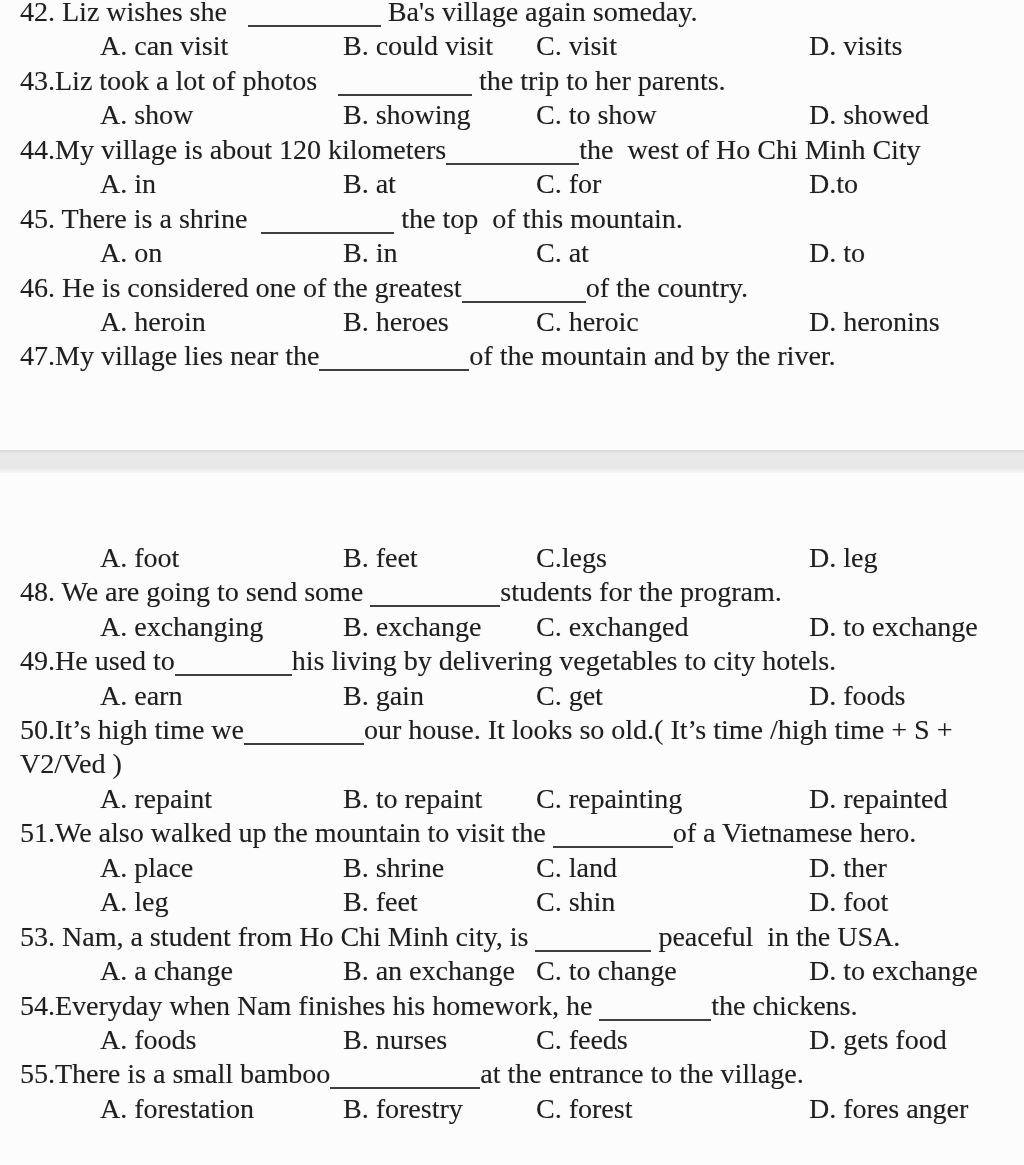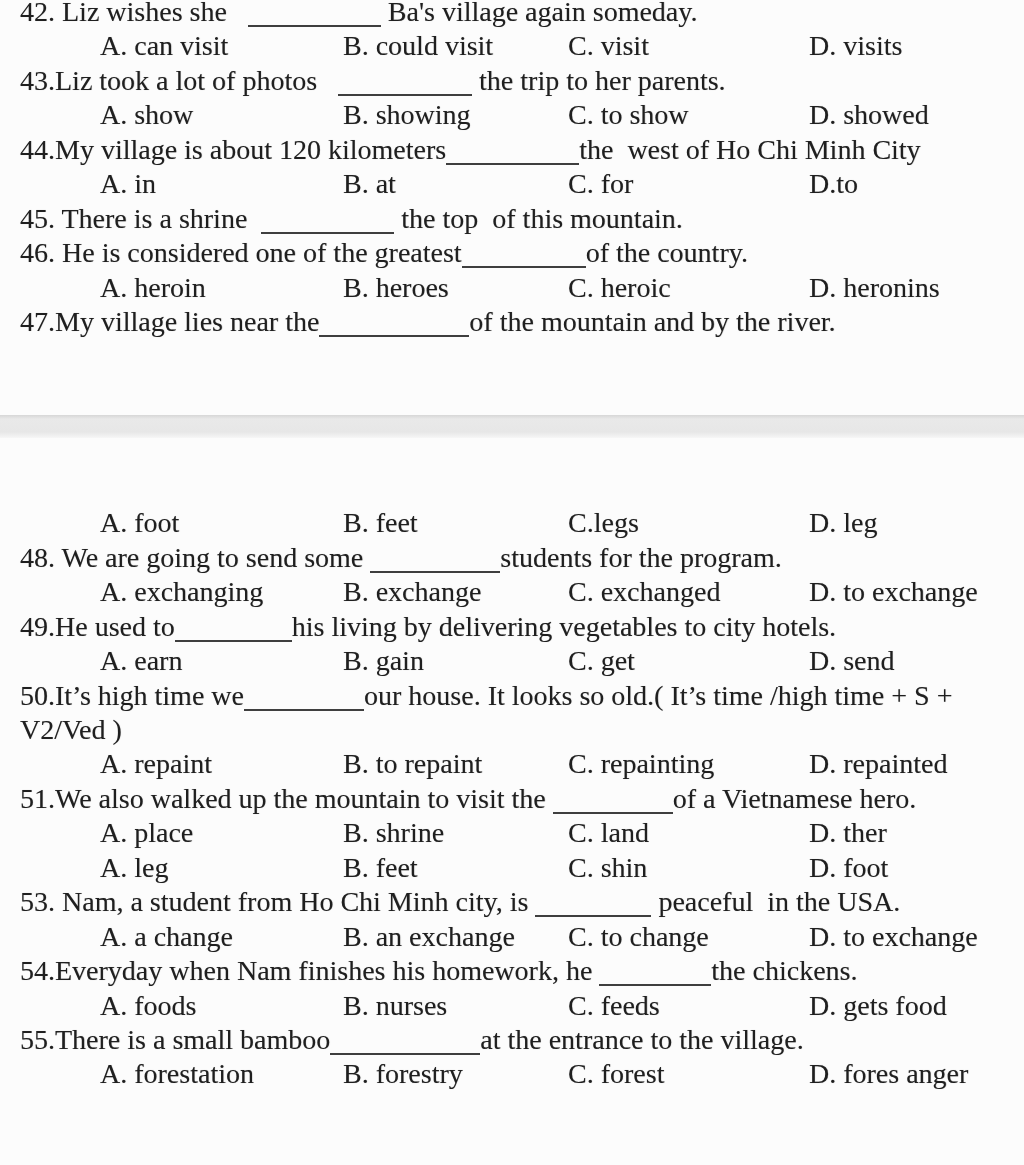--- a/index.html
+++ b/index.html
@@ -10,21 +10,21 @@
     font-size:28px;color:var(--ink,#1f1f1f);
   }
   #doc{position:relative;width:1024px;margin-top:-5px;}
   .line{
     position:relative;height:34.45px;line-height:34.45px;
     white-space:pre;padding-left:20px;box-sizing:border-box;
     text-shadow:0.3px 0.3px 0.7px rgba(40,40,40,0.38);
   }
   .optline{padding-left:0;}
   .opt{position:absolute;top:0;white-space:pre;}
-  .o0{left:100px}.o1{left:343px}.o2{left:568px}.o3{left:809px}
+  .o0{left:100px}.o1{left:343px}.o2{left:536px}.o3{left:809px}
   .blank{
     display:inline-block;height:20px;
     border-bottom:2px solid var(--rule,#3f3f3f);
     vertical-align:-6px;
   }
   .spacer{width:1024px;}
   .band{
     width:1024px;height:23px;
     background:linear-gradient(180deg,#d7d7d7 0,#e9e9e9 4px,#e7e7e7 17px,#f1f1f1 21px,#f7f7f7 23px);
   }
@@ -33,31 +33,32 @@
 <body style="--bg: #fcfcfc; --ink: #1f1f1f; --rule: #3f3f3f;">
 
 <div id="doc">
     <div class="line qline"><span>42. Liz wishes she   </span><span class="blank" style="width: 133px;"></span><span> Ba's village again someday.</span></div>
     <div class="line optline"><span class="opt o0">A. can visit</span><span class="opt o1">B. could visit</span><span class="opt o2">C. visit</span><span class="opt o3">D. visits</span></div>
     <div class="line qline"><span>43.Liz took a lot of photos   </span><span class="blank" style="width: 134px;"></span><span> the trip to her parents.</span></div>
     <div class="line optline"><span class="opt o0">A. show</span><span class="opt o1">B. showing</span><span class="opt o2">C. to show</span><span class="opt o3">D. showed</span></div>
     <div class="line qline"><span>44.My village is about 120 kilometers</span><span class="blank" style="width: 133px;"></span><span>the  west of Ho Chi Minh City</span></div>
     <div class="line optline"><span class="opt o0">A. in</span><span class="opt o1">B. at</span><span class="opt o2">C. for</span><span class="opt o3">D.to</span></div>
     <div class="line qline"><span>45. There is a shrine  </span><span class="blank" style="width: 133px;"></span><span> the top  of this mountain.</span></div>
+    <div class="line optline"><span class="opt o0">A. on</span><span class="opt o1">B. in</span><span class="opt o2">C. at</span><span class="opt o3">D. to</span></div>
     <div class="line qline"><span>46. He is considered one of the greatest</span><span class="blank" style="width: 124px;"></span><span>of the country.</span></div>
     <div class="line optline"><span class="opt o0">A. heroin</span><span class="opt o1">B. heroes</span><span class="opt o2">C. heroic</span><span class="opt o3">D. heronins</span></div>
     <div class="line qline"><span>47.My village lies near the</span><span class="blank" style="width: 150px;"></span><span>of the mountain and by the river.</span></div>
     <div class="spacer" style="height: 76px;"></div>
     <div class="band"></div>
     <div class="spacer" style="height: 68px;"></div>
     <div class="line optline"><span class="opt o0">A. foot</span><span class="opt o1">B. feet</span><span class="opt o2">C.legs</span><span class="opt o3">D. leg</span></div>
     <div class="line qline"><span>48. We are going to send some </span><span class="blank" style="width: 130px;"></span><span>students for the program.</span></div>
     <div class="line optline"><span class="opt o0">A. exchanging</span><span class="opt o1">B. exchange</span><span class="opt o2">C. exchanged</span><span class="opt o3">D. to exchange</span></div>
     <div class="line qline"><span>49.He used to</span><span class="blank" style="width: 117px;"></span><span>his living by delivering vegetables to city hotels.</span></div>
-    <div class="line optline"><span class="opt o0">A. earn</span><span class="opt o1">B. gain</span><span class="opt o2">C. get</span><span class="opt o3">D. send</span></div>
+    <div class="line optline"><span class="opt o0">A. earn</span><span class="opt o1">B. gain</span><span class="opt o2">C. get</span><span class="opt o3">D. foods</span></div>
     <div class="line qline"><span>50.It’s high time we</span><span class="blank" style="width: 120px;"></span><span>our house. It looks so old.( It’s time /high time + S +</span></div>
     <div class="line qline"><span>V2/Ved )</span></div>
     <div class="line optline"><span class="opt o0">A. repaint</span><span class="opt o2">C. repainting</span><span class="opt o1">B. to repaint</span><span class="opt o3">D. repainted</span></div>
     <div class="line qline"><span>51.We also walked up the mountain to visit the </span><span class="blank" style="width: 120px;"></span><span>of a Vietnamese hero.</span></div>
     <div class="line optline"><span class="opt o0">A. place</span><span class="opt o1">B. shrine</span><span class="opt o2">C. land</span><span class="opt o3">D. ther</span></div>
     <div class="line optline"><span class="opt o0">A. leg</span><span class="opt o1">B. feet</span><span class="opt o2">C. shin</span><span class="opt o3">D. foot</span></div>
     <div class="line qline"><span>53. Nam, a student from Ho Chi Minh city, is </span><span class="blank" style="width: 116px;"></span><span> peaceful  in the USA.</span></div>
     <div class="line optline"><span class="opt o0">A. a change</span><span class="opt o1">B. an exchange</span><span class="opt o2">C. to change</span><span class="opt o3">D. to exchange</span></div>
     <div class="line qline"><span>54.Everyday when Nam finishes his homework, he </span><span class="blank" style="width: 112px;"></span><span>the chickens.</span></div>
     <div class="line optline"><span class="opt o0">A. foods</span><span class="opt o1">B. nurses</span><span class="opt o2">C. feeds</span><span class="opt o3">D. gets food</span></div>

